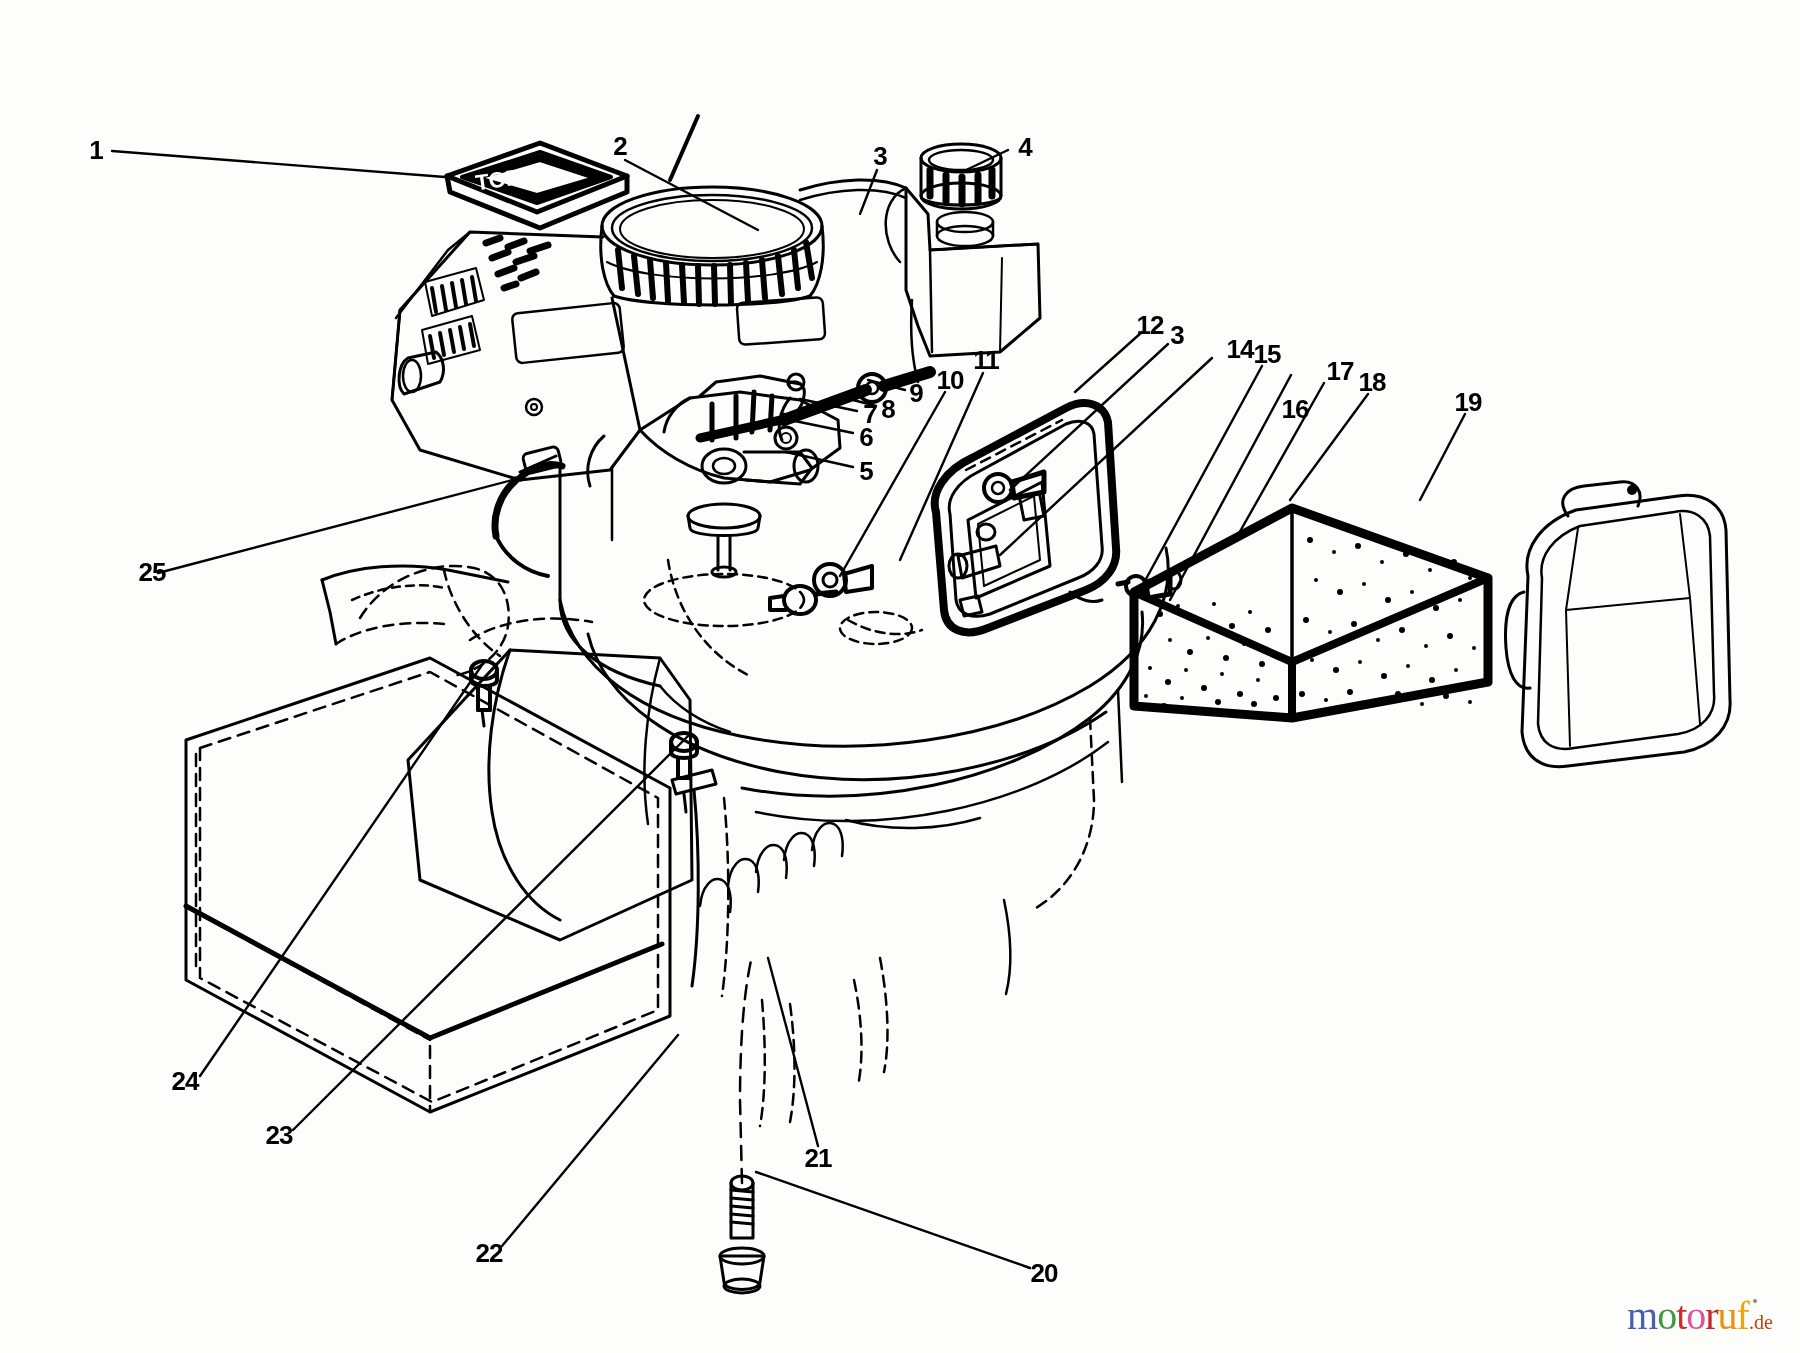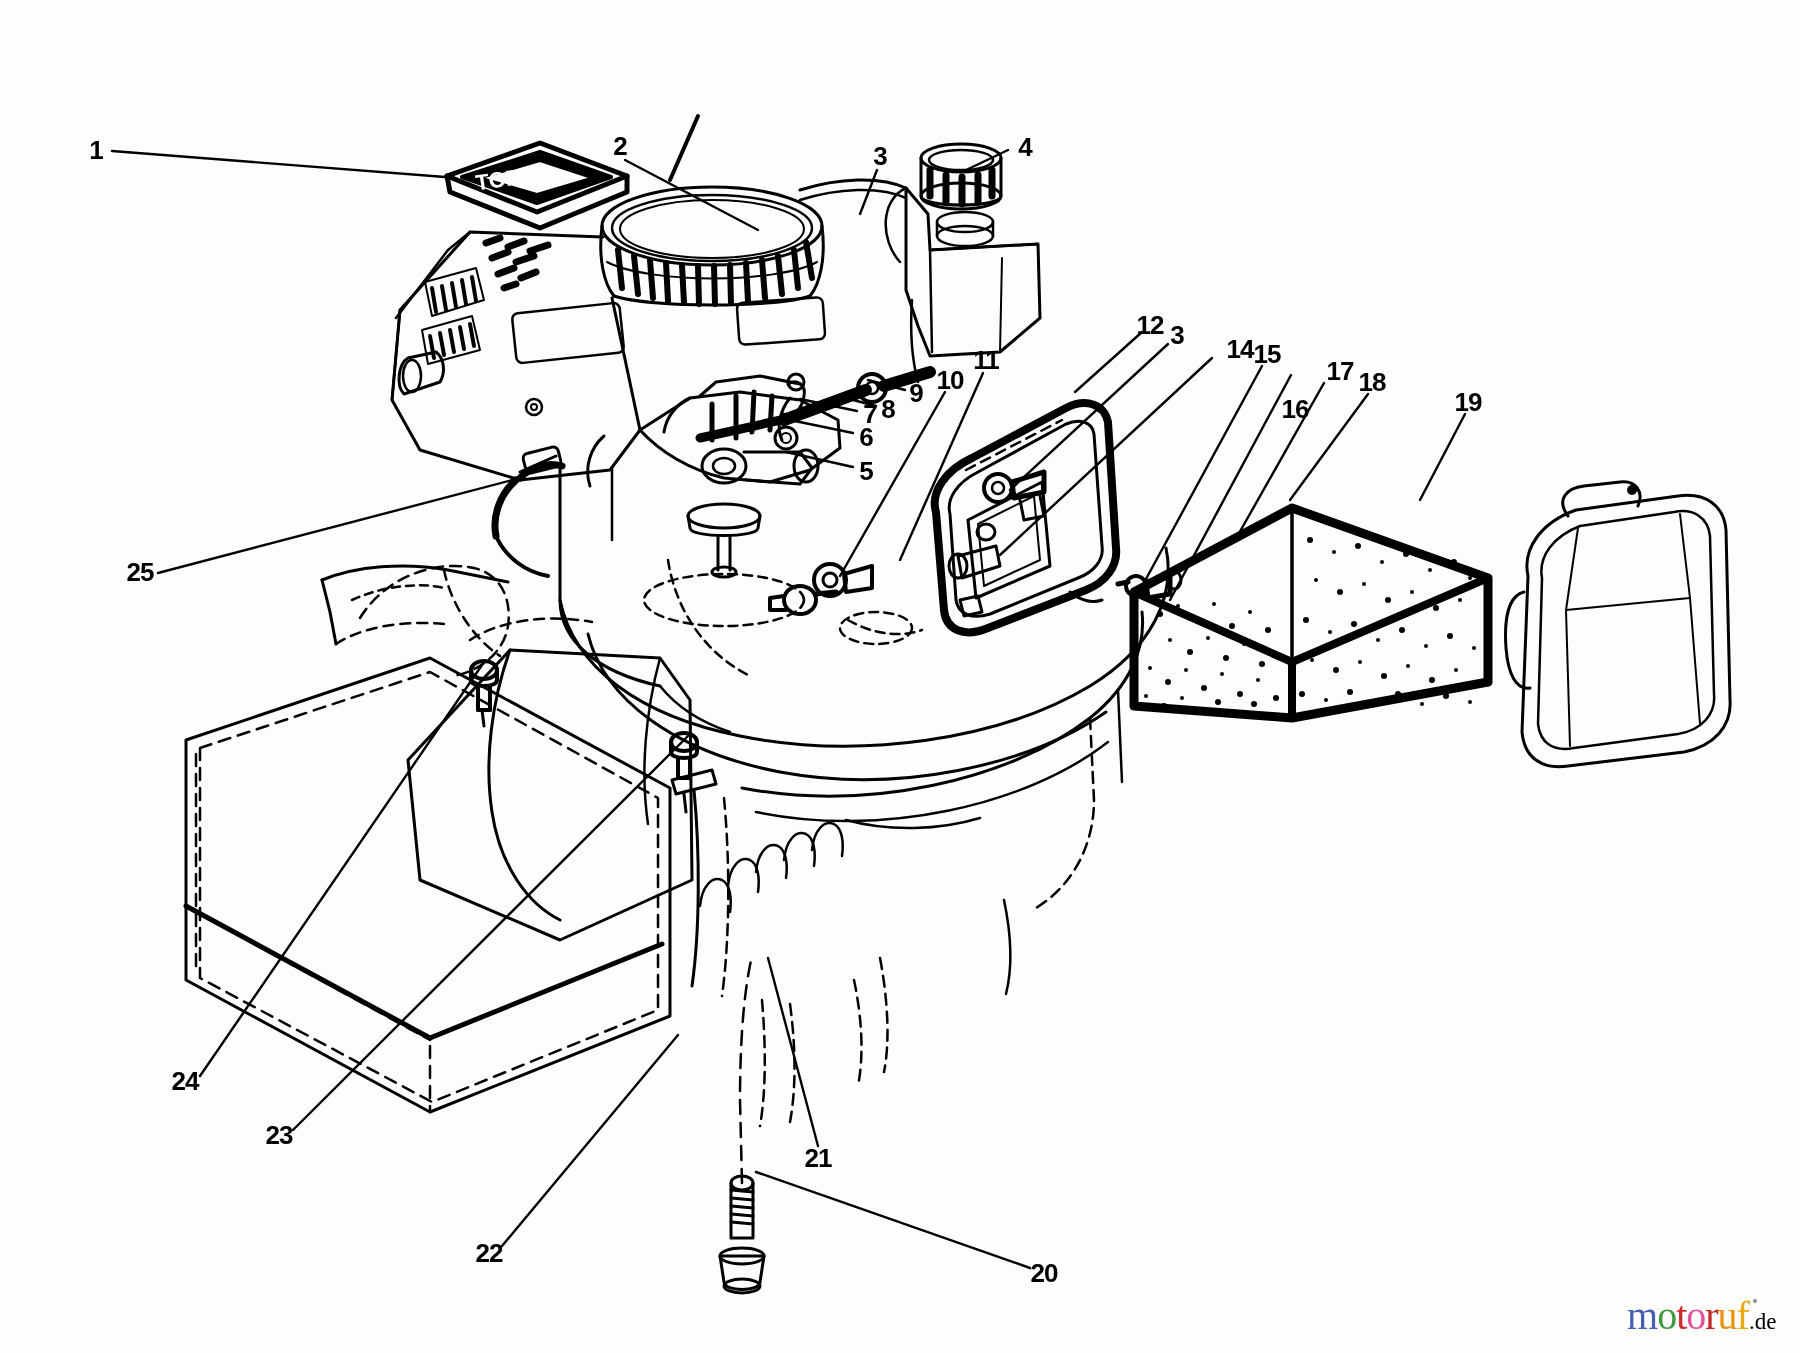--- a/index.html
+++ b/index.html
@@ -40,22 +40,22 @@
   #wm-text {
     font-family: "Liberation Serif", serif;
     font-size: 40px;
     line-height: 40px;
     letter-spacing: -1px;
     white-space: nowrap;
   }
   #wm-text .l { font-weight: normal; }
   #wm-suffix {
     font-family: "Liberation Serif", serif;
-    font-size: 23px;
-    color: #000000;
+    font-size: 20px;
+    color: #c2410c;
     letter-spacing: 0;
   }
   .wm-dot {
     position: absolute;
     width: 4px; height: 4px;
     border-radius: 50%;
     background: #8a8a8a;
     left: 126px; top: 3px;
   }
 </style>
@@ -529,21 +529,21 @@
       <div class="callout" style="left: 1267px; top: 354px;">15</div>
       <div class="callout" style="left: 1295px; top: 363px; margin-top: 46px;">16</div>
       <div class="callout" style="left: 1328px; top: 371px; margin-left: 12px;">17</div>
       <div class="callout" style="left: 1372px; top: 382px;">18</div>
       <div class="callout" style="left: 1468px; top: 402px;">19</div>
       <div class="callout" style="left: 1044px; top: 1273px;">20</div>
       <div class="callout" style="left: 818px; top: 1158px;">21</div>
       <div class="callout" style="left: 489px; top: 1253px; text-align: center;">22</div>
       <div class="callout" style="left: 279px; top: 1135px;">23</div>
       <div class="callout" style="left: 185px; top: 1081px;">24</div>
-      <div class="callout" style="left: 140px; top: 572px;">25</div>
+      <div class="callout" style="left: 152px; top: 572px;">25</div>
     </div>
 
   <div id="watermark">
     <div id="wm-text"><span class="l" style="color: rgb(74, 95, 176);">m</span><span class="l" style="color: rgb(63, 154, 63);">o</span><span class="l" style="color: rgb(207, 43, 43);">t</span><span class="l" style="color: rgb(224, 82, 154);">o</span><span class="l" style="color: rgb(195, 40, 40);">r</span><span class="l" style="color: rgb(232, 147, 15);">u</span><span class="l" style="color: rgb(232, 168, 15);">f</span><span id="wm-suffix">.de</span></div>
     <span class="wm-dot"></span>
   </div>
 
 </div>
 
 </body></html>

